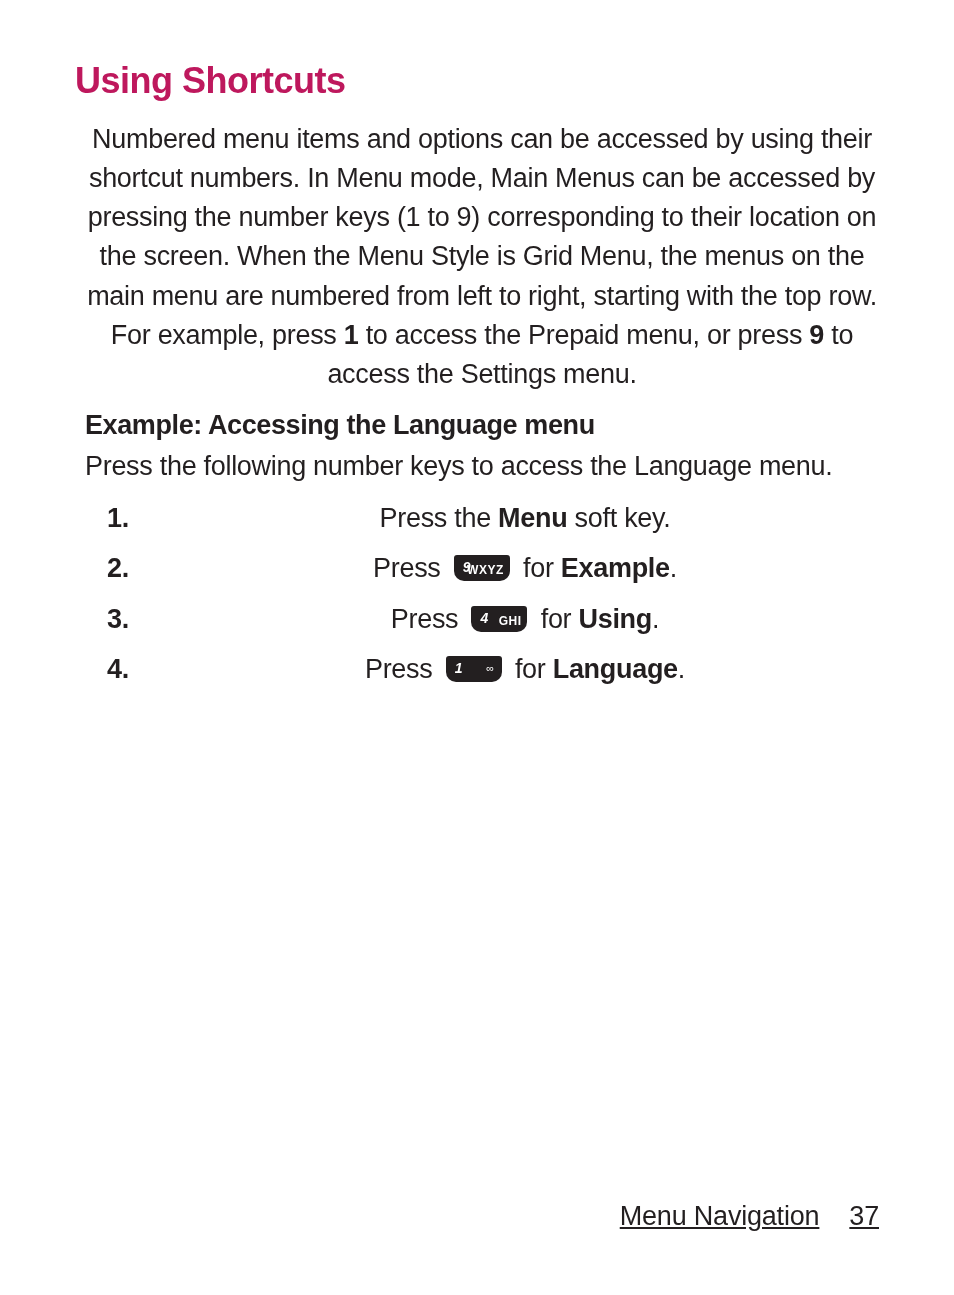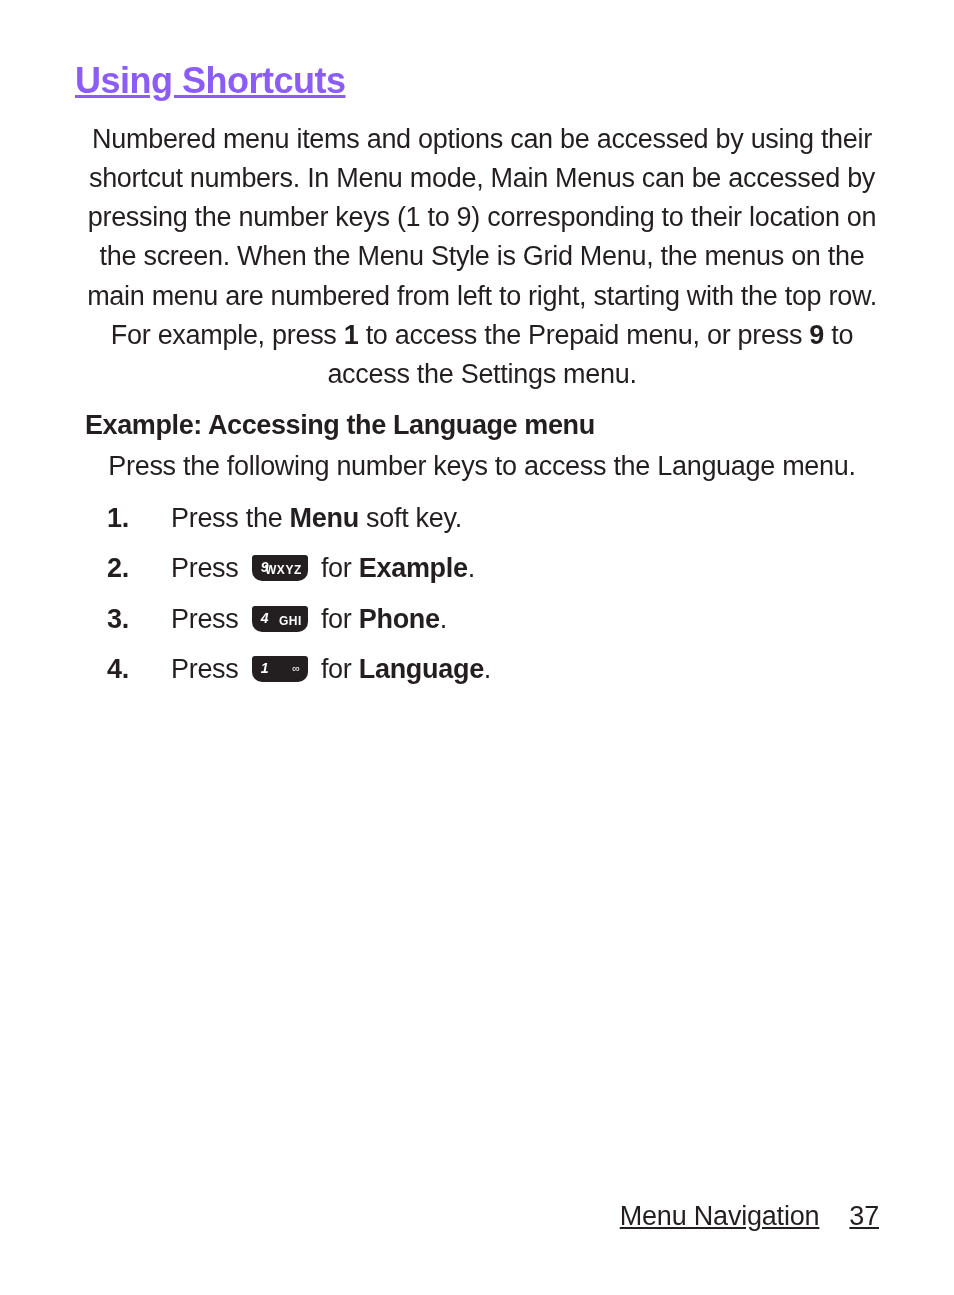--- a/index.html
+++ b/index.html
@@ -9,25 +9,24 @@
       background: #ffffff;
       font-family: Arial, Helvetica, sans-serif;
       color: #231f20;
       position: relative;
       padding: 60px 75px 0 75px;
     }
     .heading {
       font-family: Arial, Helvetica, sans-serif;
       font-weight: 900;
       font-size: 36px;
-      color: #8b5cf6;
+      color: #be185d;
       letter-spacing: -0.5px;
       margin-bottom: 18px;
       font-stretch: condensed;
-      text-decoration: underline;
     }
     .intro {
       font-size: 27px;
       line-height: 1.45;
       margin-left: 10px;
       letter-spacing: -0.3px;
       text-align: center;
     }
     .intro .bold { font-weight: 700; }
     .subheading {
@@ -36,26 +35,26 @@
       margin-left: 10px;
       margin-top: 16px;
       margin-bottom: 10px;
       letter-spacing: -0.4px;
     }
     .instruction {
       font-size: 27px;
       margin-left: 10px;
       margin-bottom: 16px;
       letter-spacing: -0.3px;
-      text-align: center;
     }
     ol.steps {
       list-style: none;
       margin-left: 10px;
       counter-reset: step;
+      text-align: center;
     }
     ol.steps li {
       counter-increment: step;
       font-size: 27px;
       margin-bottom: 10px;
       padding-left: 86px;
       position: relative;
       letter-spacing: -0.3px;
       line-height: 1.5;
     }
@@ -126,21 +125,21 @@
 <p class="instruction">Press the following number keys to access the Language menu.</p>
 
 <ol class="steps">
   <li>
     <span>Press the </span><span class="bold">Menu</span><span> soft key.</span>
   </li>
   <li>
     <span>Press </span><span class="key-icon"><span class="num">9</span><span class="letters">WXYZ</span></span><span> for </span><span class="bold">Example</span><span>.</span>
   </li>
   <li>
-    <span>Press </span><span class="key-icon"><span class="num">4</span><span class="letters">GHI</span></span><span> for </span><span class="bold">Phone</span><span>.</span>
+    <span>Press </span><span class="key-icon"><span class="num">4</span><span class="letters">GHI</span></span><span> for </span><span class="bold">Using</span><span>.</span>
   </li>
   <li>
     <span>Press </span><span class="key-icon"><span class="num">1</span><span class="sym">∞</span></span><span> for </span><span class="bold">Language</span><span>.</span>
   </li>
 </ol>
 
 <div class="footer">
   <span class="section">Menu Navigation</span><span>37</span>
 </div>
 

